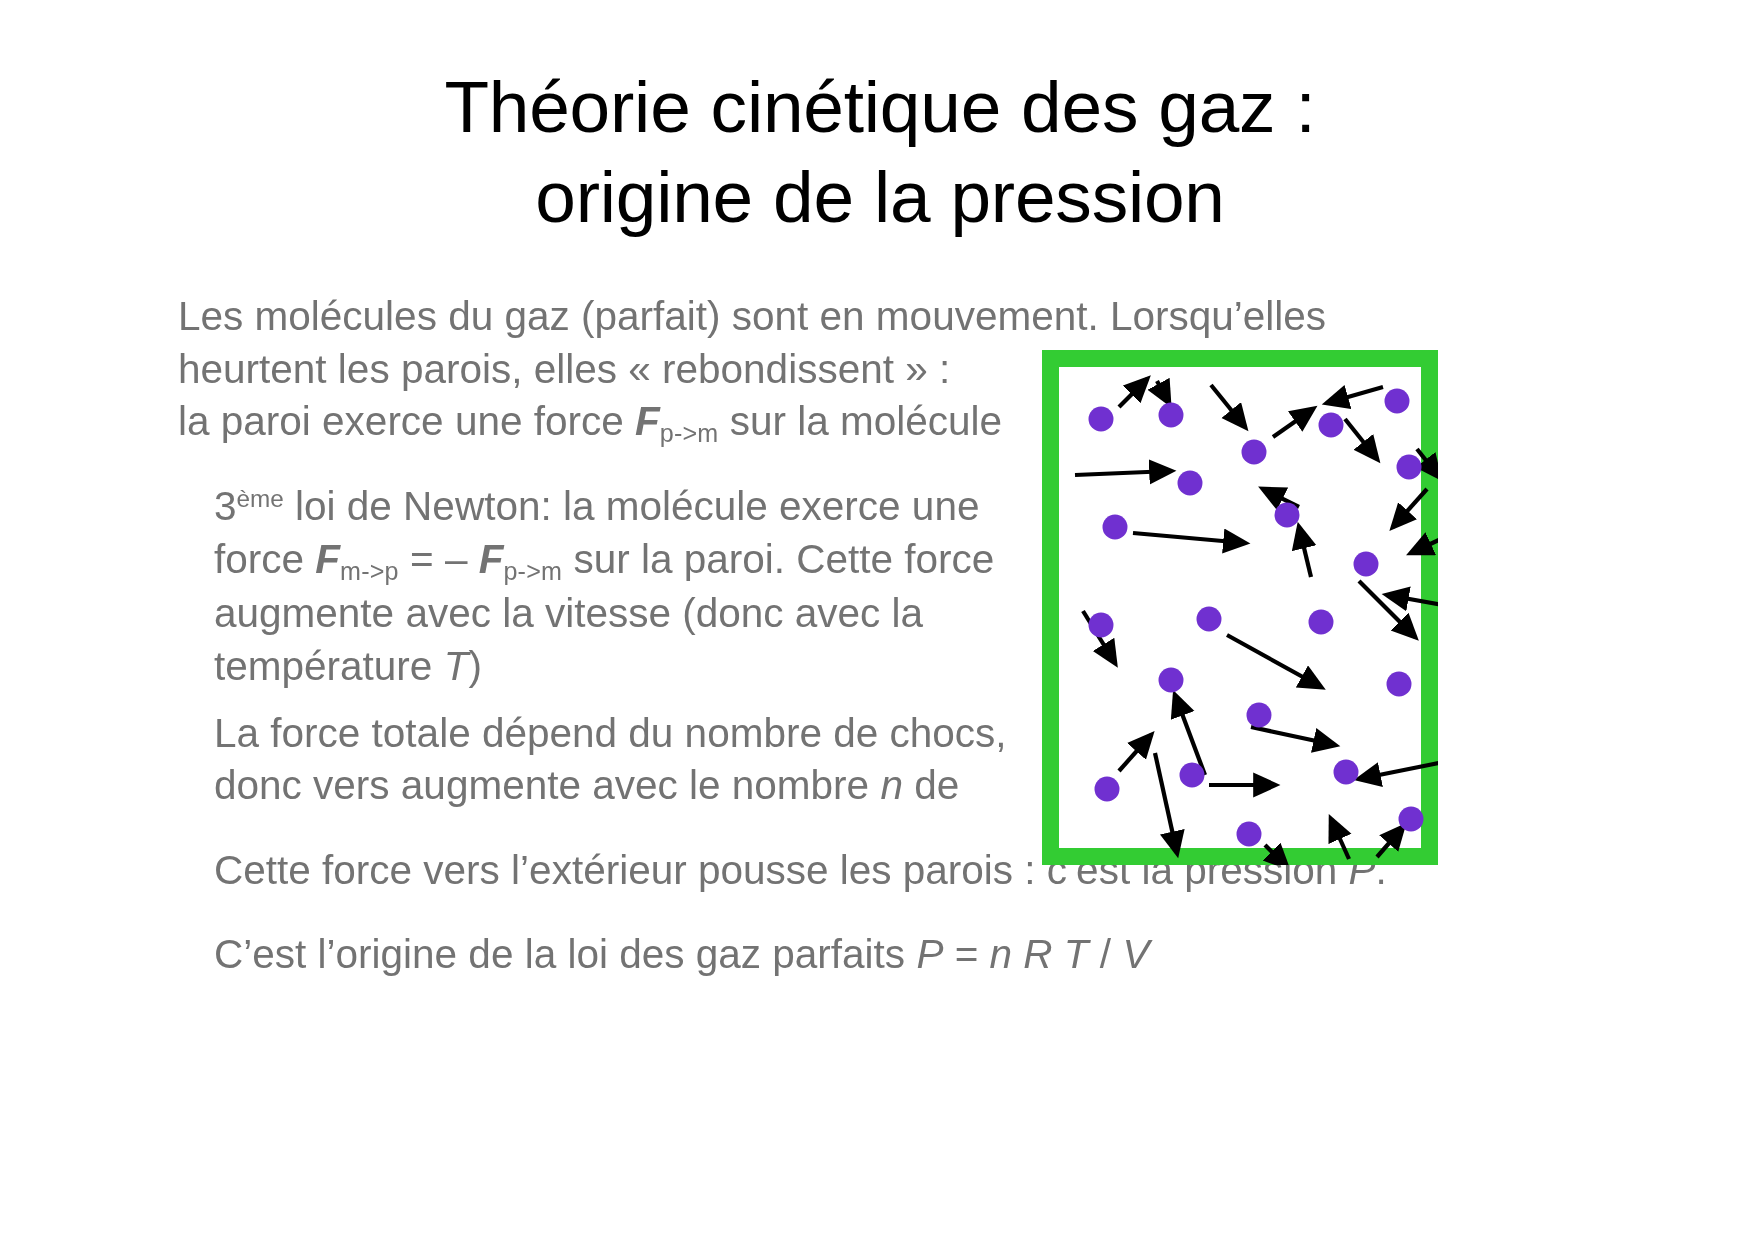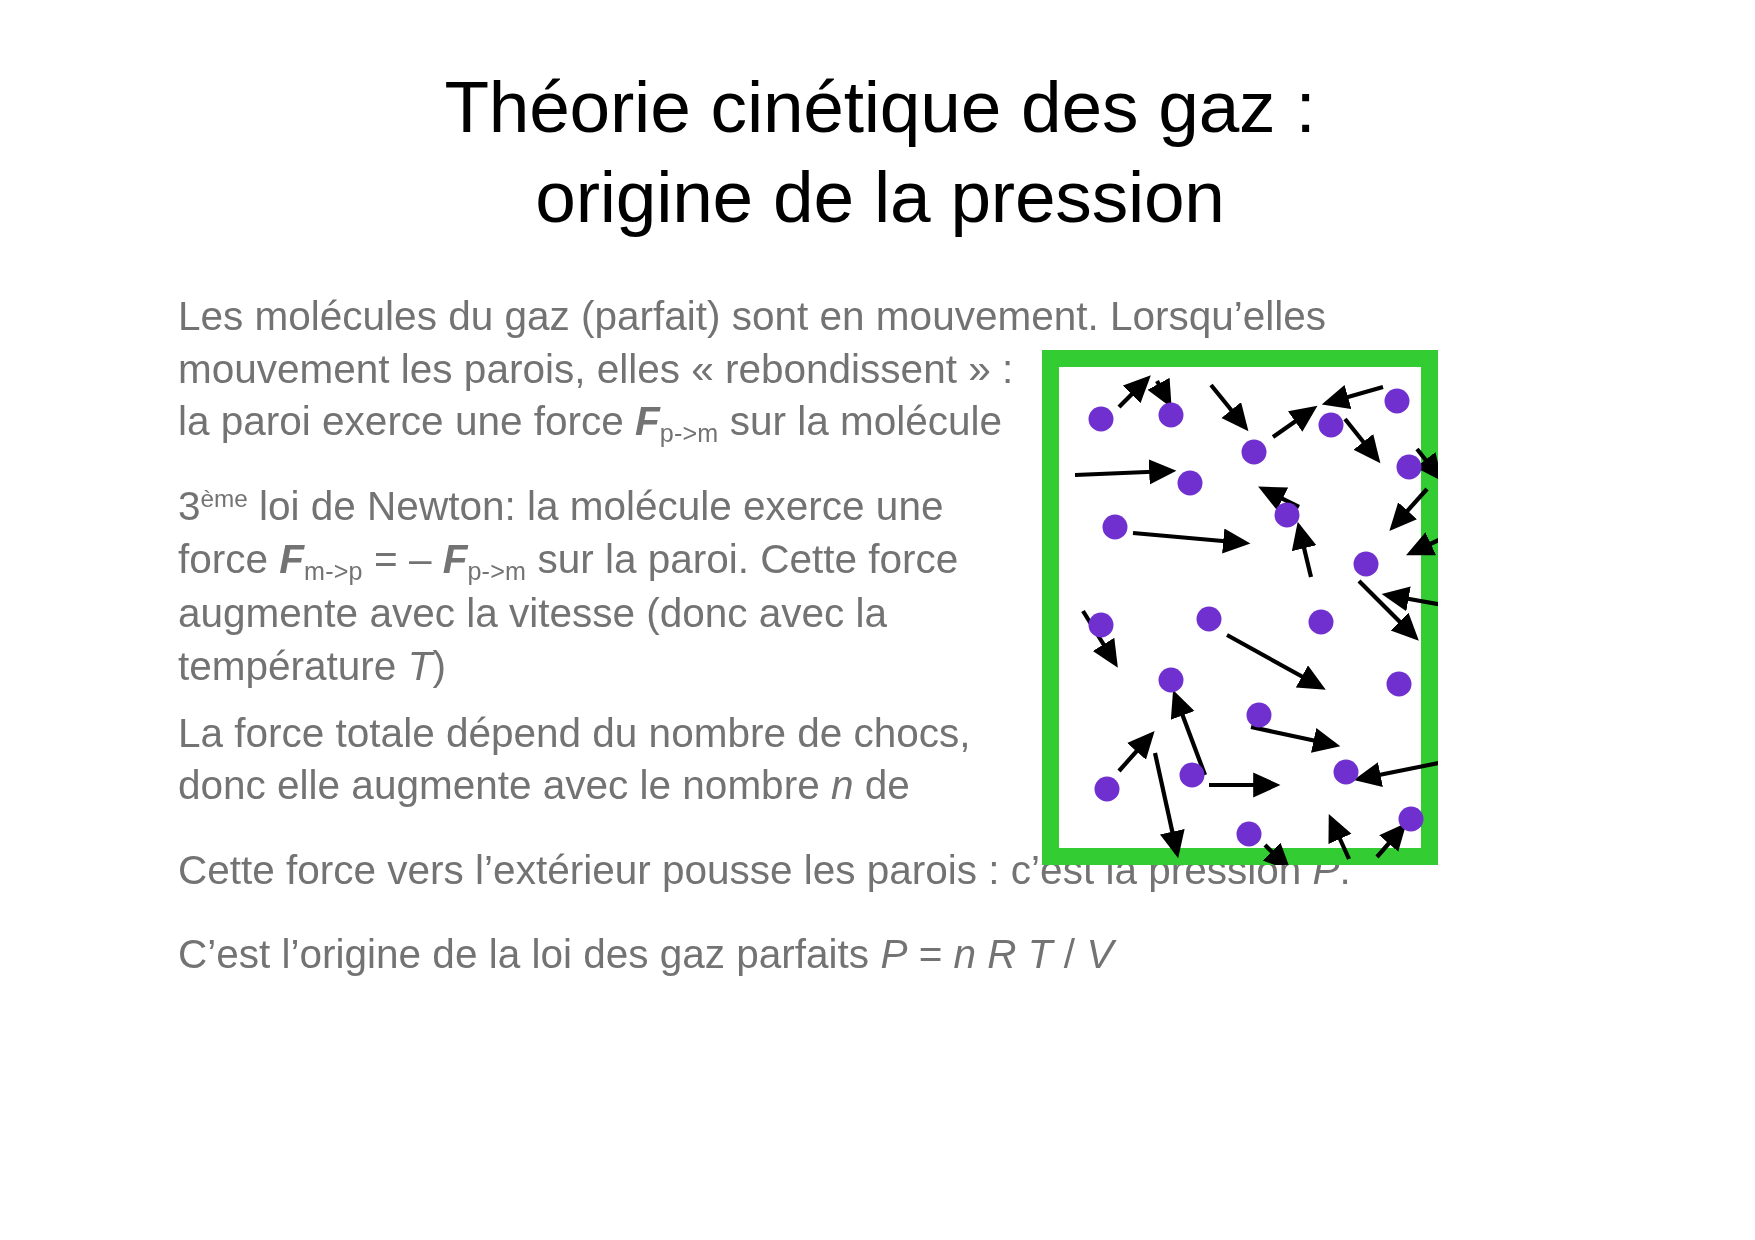--- a/index.html
+++ b/index.html
@@ -44,20 +44,21 @@
     width: 1400px;
     font-size: 40.5px;
     line-height: 1.30;
     color: #737373;
   }
   .para {
     margin: 0 0 0 0;
   }
   .para + .para {
     margin-top: 14px;
+    margin-left: 36px;
   }
   .para-gap {
     margin-top: 96px;
   }
   .ln {
     display: block;
     white-space: nowrap;
   }
   .var {
     font-style: italic;
@@ -121,34 +122,34 @@
 
   <div id="title-block">
     <span class="title-line">Théorie cinétique des gaz :</span>
     <span class="title-line">origine de la pression</span>
   </div>
 
   <div id="body-col">
 
     <div class="para">
       <span class="ln">Les molécules du gaz (parfait) sont en mouvement. Lorsqu’elles</span>
-      <span class="ln">mouvement les parois, elles « rebondissent » :</span>
+      <span class="ln">heurtent les parois, elles « rebondissent » :</span>
       <span class="ln"><span>la paroi exerce une force </span><span class="vecF">F</span><span class="sub">p-&gt;m</span><span> sur la molécule</span></span>
     </div>
 
     <div class="para" style="margin-top:30px;">
       <span class="ln"><span>3</span><span class="sup">ème</span><span> loi de Newton: la molécule exerce une</span></span>
       <span class="ln"><span>force </span><span class="vecF">F</span><span class="sub">m-&gt;p</span><span> = – </span><span class="vecF">F</span><span class="sub">p-&gt;m</span><span> sur la paroi. Cette force</span></span>
       <span class="ln">augmente avec la vitesse (donc avec la</span>
       <span class="ln"><span>température </span><span class="var">T</span><span>)</span></span>
     </div>
 
     <div class="para para-gap">
       <span class="ln">La force totale dépend du nombre de chocs,</span>
-      <span class="ln"><span>donc elle augmente avec le nombre </span><span class="var">n</span><span> de</span></span>
+      <span class="ln"><span>donc vers augmente avec le nombre </span><span class="var">n</span><span> de</span></span>
     </div>
 
     <div class="para" style="margin-top:32px;">
       <span class="ln"><span>Cette force vers l’extérieur pousse les parois : c’est la pression </span><span class="var">P</span><span>.</span></span>
     </div>
 
     <div class="para" style="margin-top:32px;">
       <span class="ln"><span>C’est l’origine de la loi des gaz parfaits </span><span class="var">P</span><span> = </span><span class="var">n</span><span> </span><span class="var">R</span><span> </span><span class="var">T</span><span> / </span><span class="var">V</span></span>
     </div>
 

